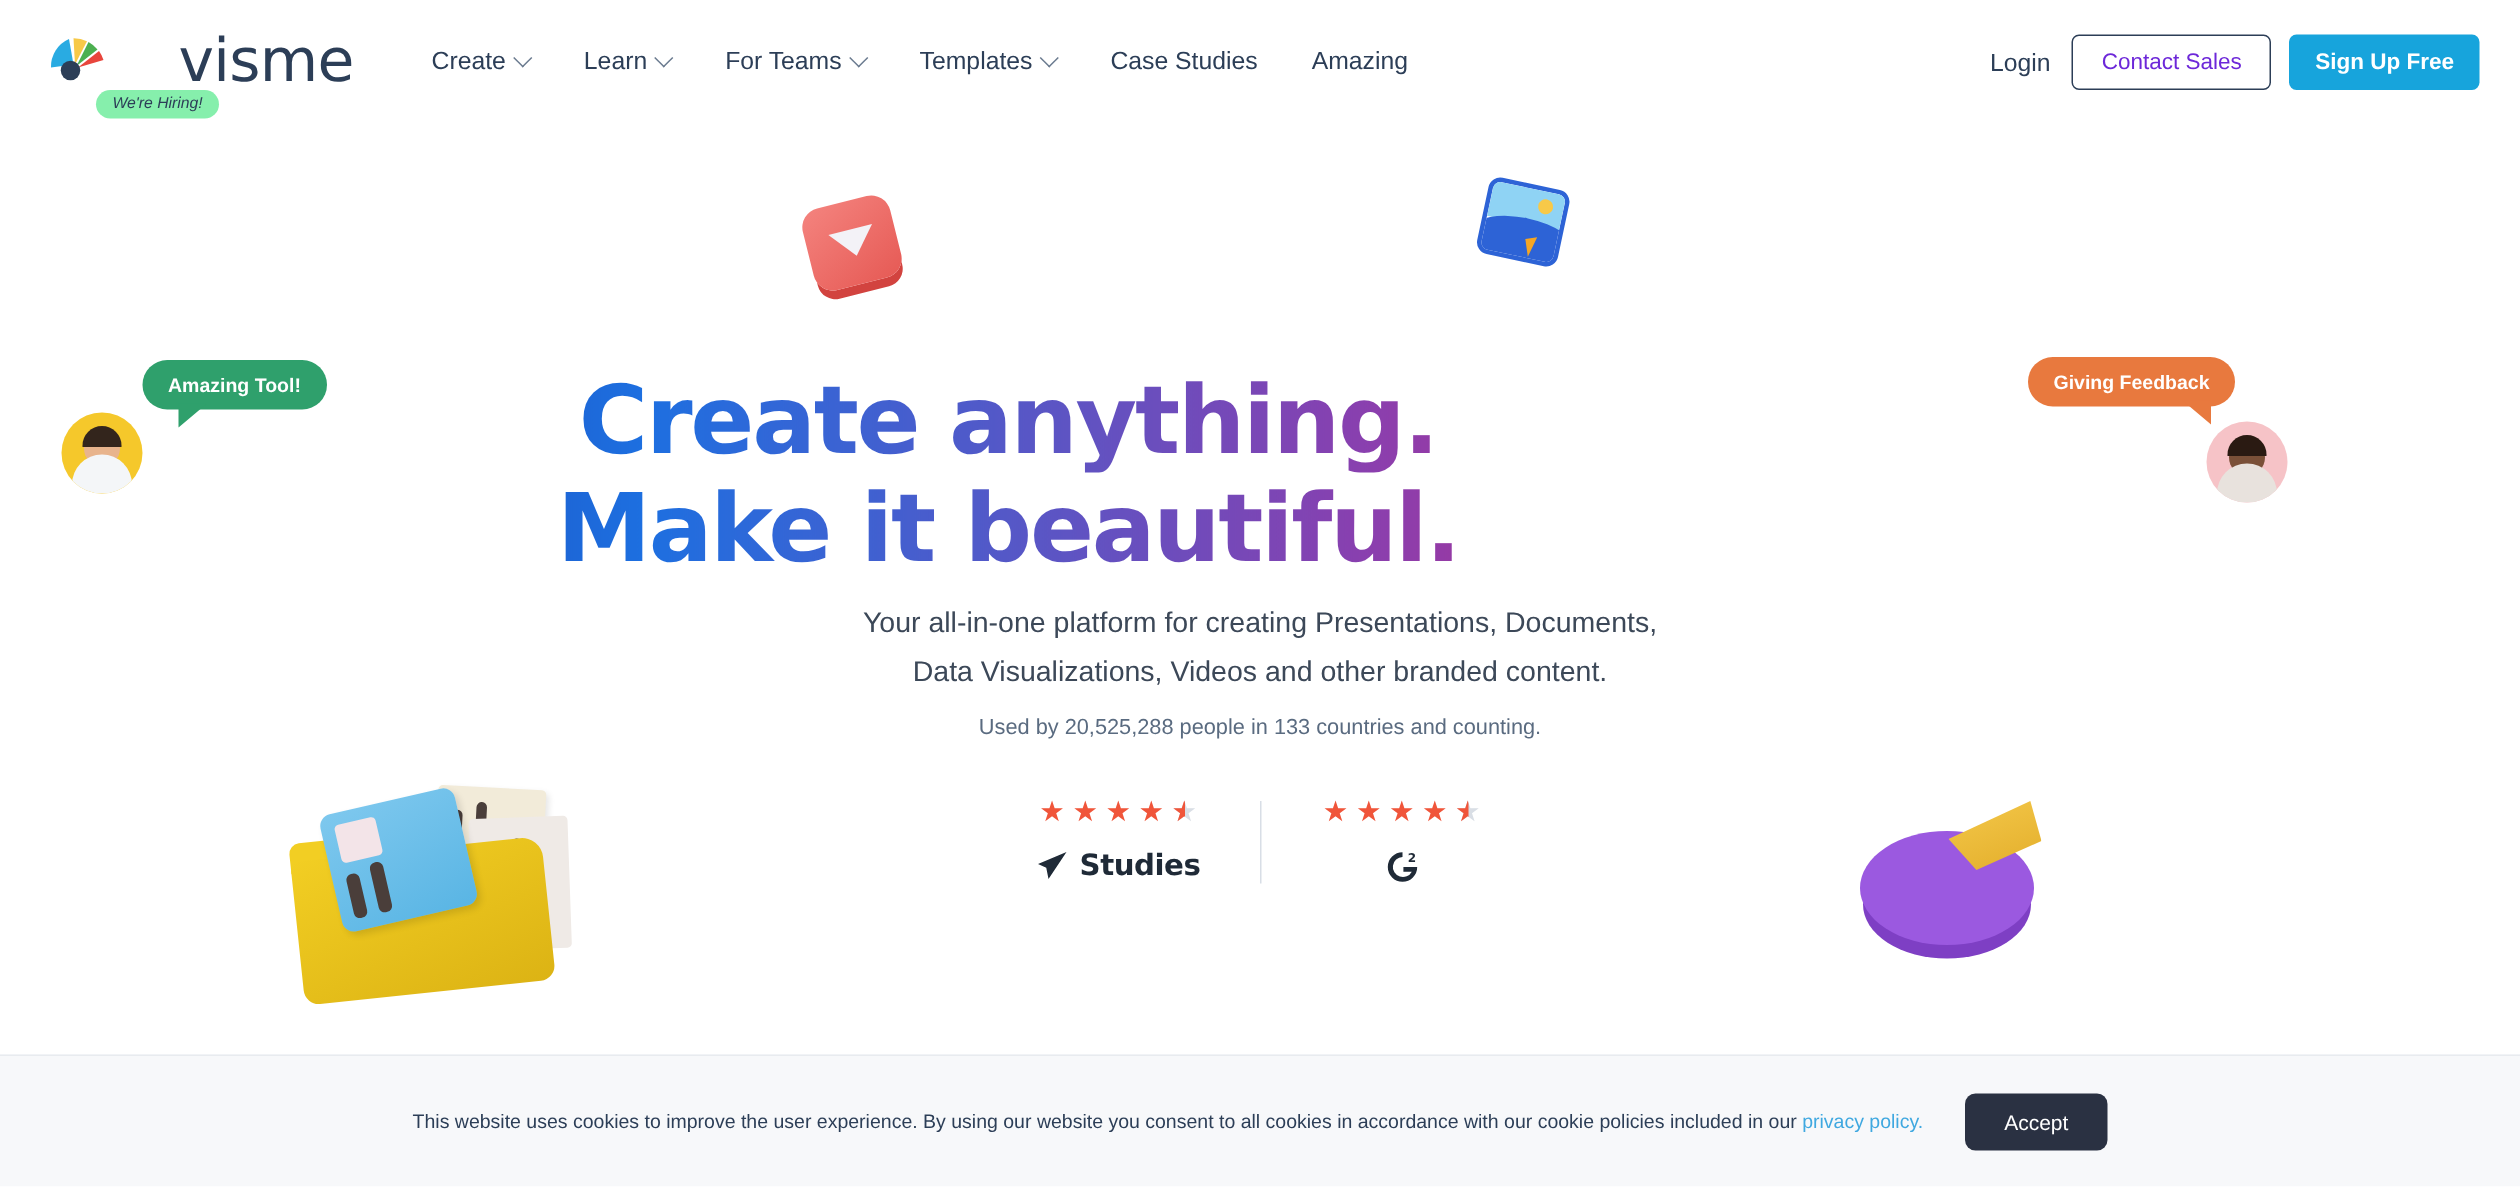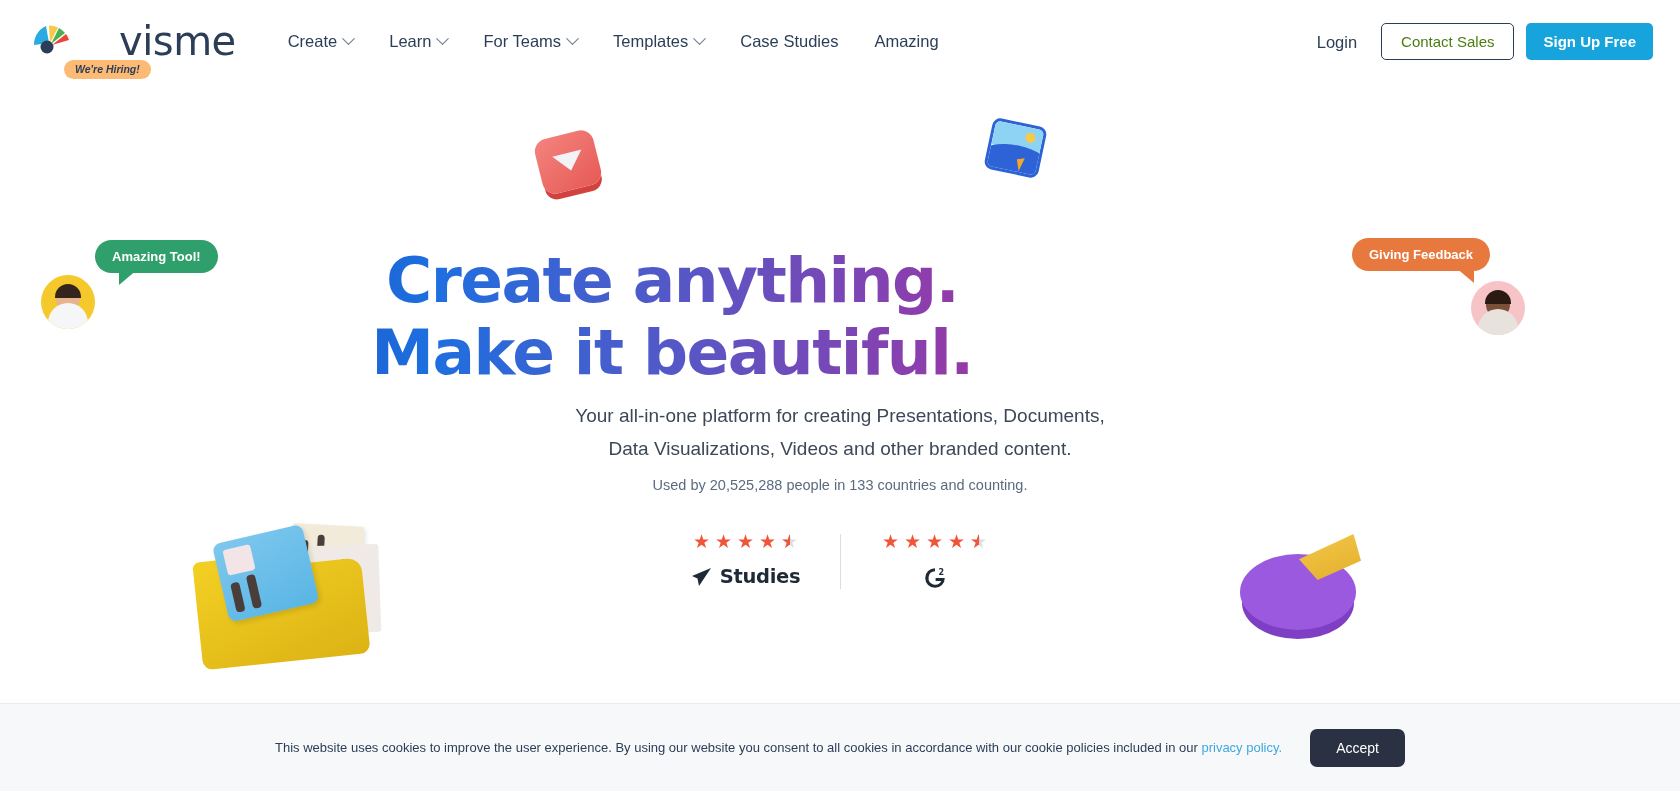--- a/index.html
+++ b/index.html
@@ -18,45 +18,45 @@
     display: flex; align-items: center; background: #fff; z-index: 40;
   }
   .logo-wrap { position: relative; margin-left: 30px; display:flex; align-items:center;gap:39px; }
   .logo-mark { width: 44px; height: 40px; position: relative; margin-right: 6px; }
   .logo-word {
     font-size: 40px; font-weight: 400; letter-spacing: -0.5px;
     color: #2C3E57; font-family: "DejaVu Sans", sans-serif;
   }
   .hiring-badge {
     position: absolute; left: 34px; top: 42px;
-    background: #fdba74; color: #2C3E57;
-    font-size: 10.5px; font-style: italic; font-weight: 700;
+    background: #86efac; color: #2C3E57;
+    font-size: 10.5px; font-style: italic; font-weight: 400;
     padding: 3px 11px 4px; border-radius: 11px; white-space: nowrap;
   }
 
   .nav { display: flex; align-items: flex-end; margin-left: 34px; gap: 0px; }
   .nav-item {
     display: flex; align-items: center; gap: 7px;
     font-size: 16.5px; color: #2C3E57; padding: 8px 18px;
     cursor: pointer; white-space: nowrap;
   }
   .chev {
     width: 9px; height: 9px; border-right: 1.8px solid #6a7a8f;
     border-bottom: 1.8px solid #6a7a8f; transform: rotate(45deg) translate(-2px,-2px);
   }
 
   .header-right {
     margin-left: auto; margin-right: 27px;
     display: flex; align-items: flex-end; gap: 0px;
   }
   .login-link { font-size: 16.5px; color: #2C3E57; padding: 8px 14px; cursor: pointer; }
   .btn-outline {
-    font-size: 15px; color: #4d7c0f; background: #fff;
+    font-size: 15px; color: #6d28d9; background: #fff;
     border: 1.4px solid #2C3E57; border-radius: 5px;
-    padding: 9px 19px; margin-left: 10px; cursor: pointer;
+    padding: 9px 19px; cursor: pointer;
   }
   .btn-primary {
     font-size: 15px; color: #fff; background: #17A4DC;
     border: none; border-radius: 5px;
     padding: 10px 17px; margin-left: 12px; cursor: pointer; font-weight: bold;
   }
 
   
   .hero { position: absolute; top: 82px; left: 0; width: 1680px; height: 620px; }
 

